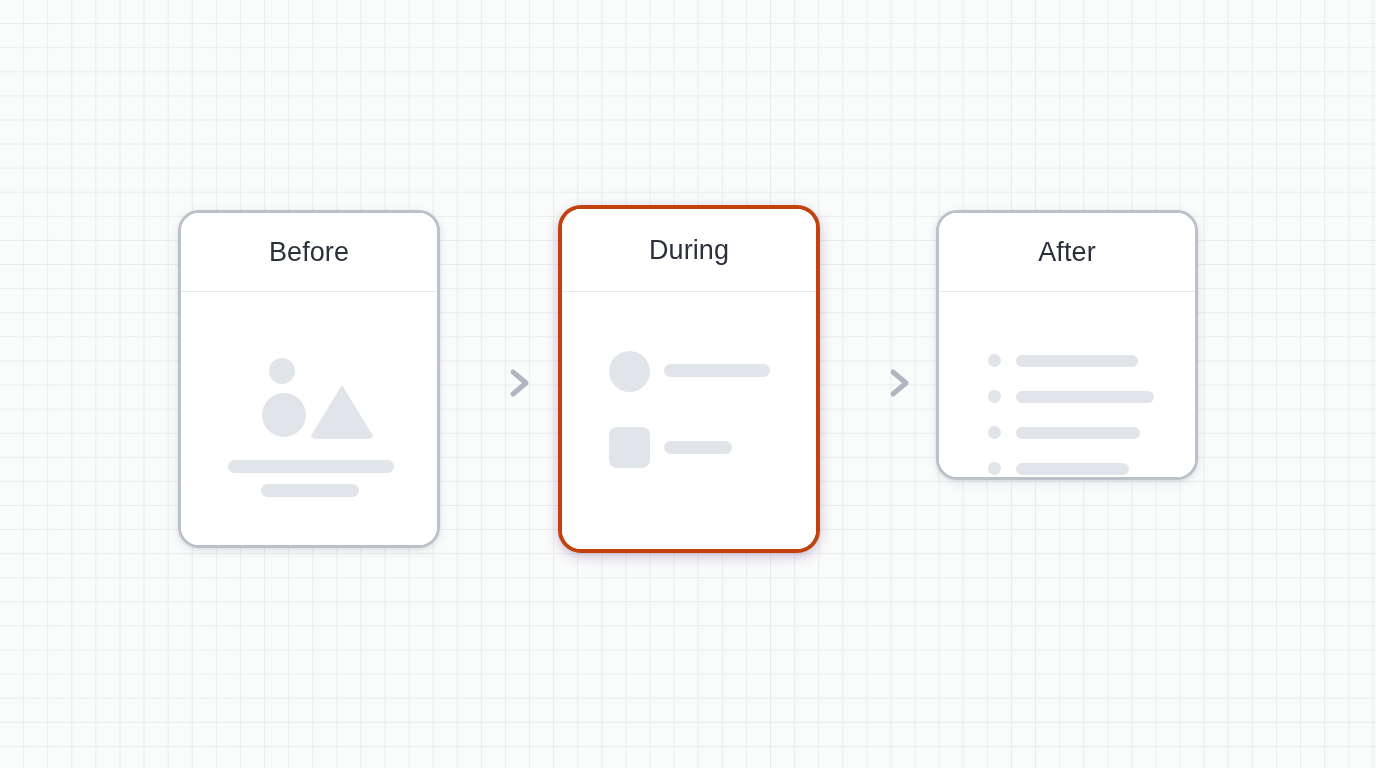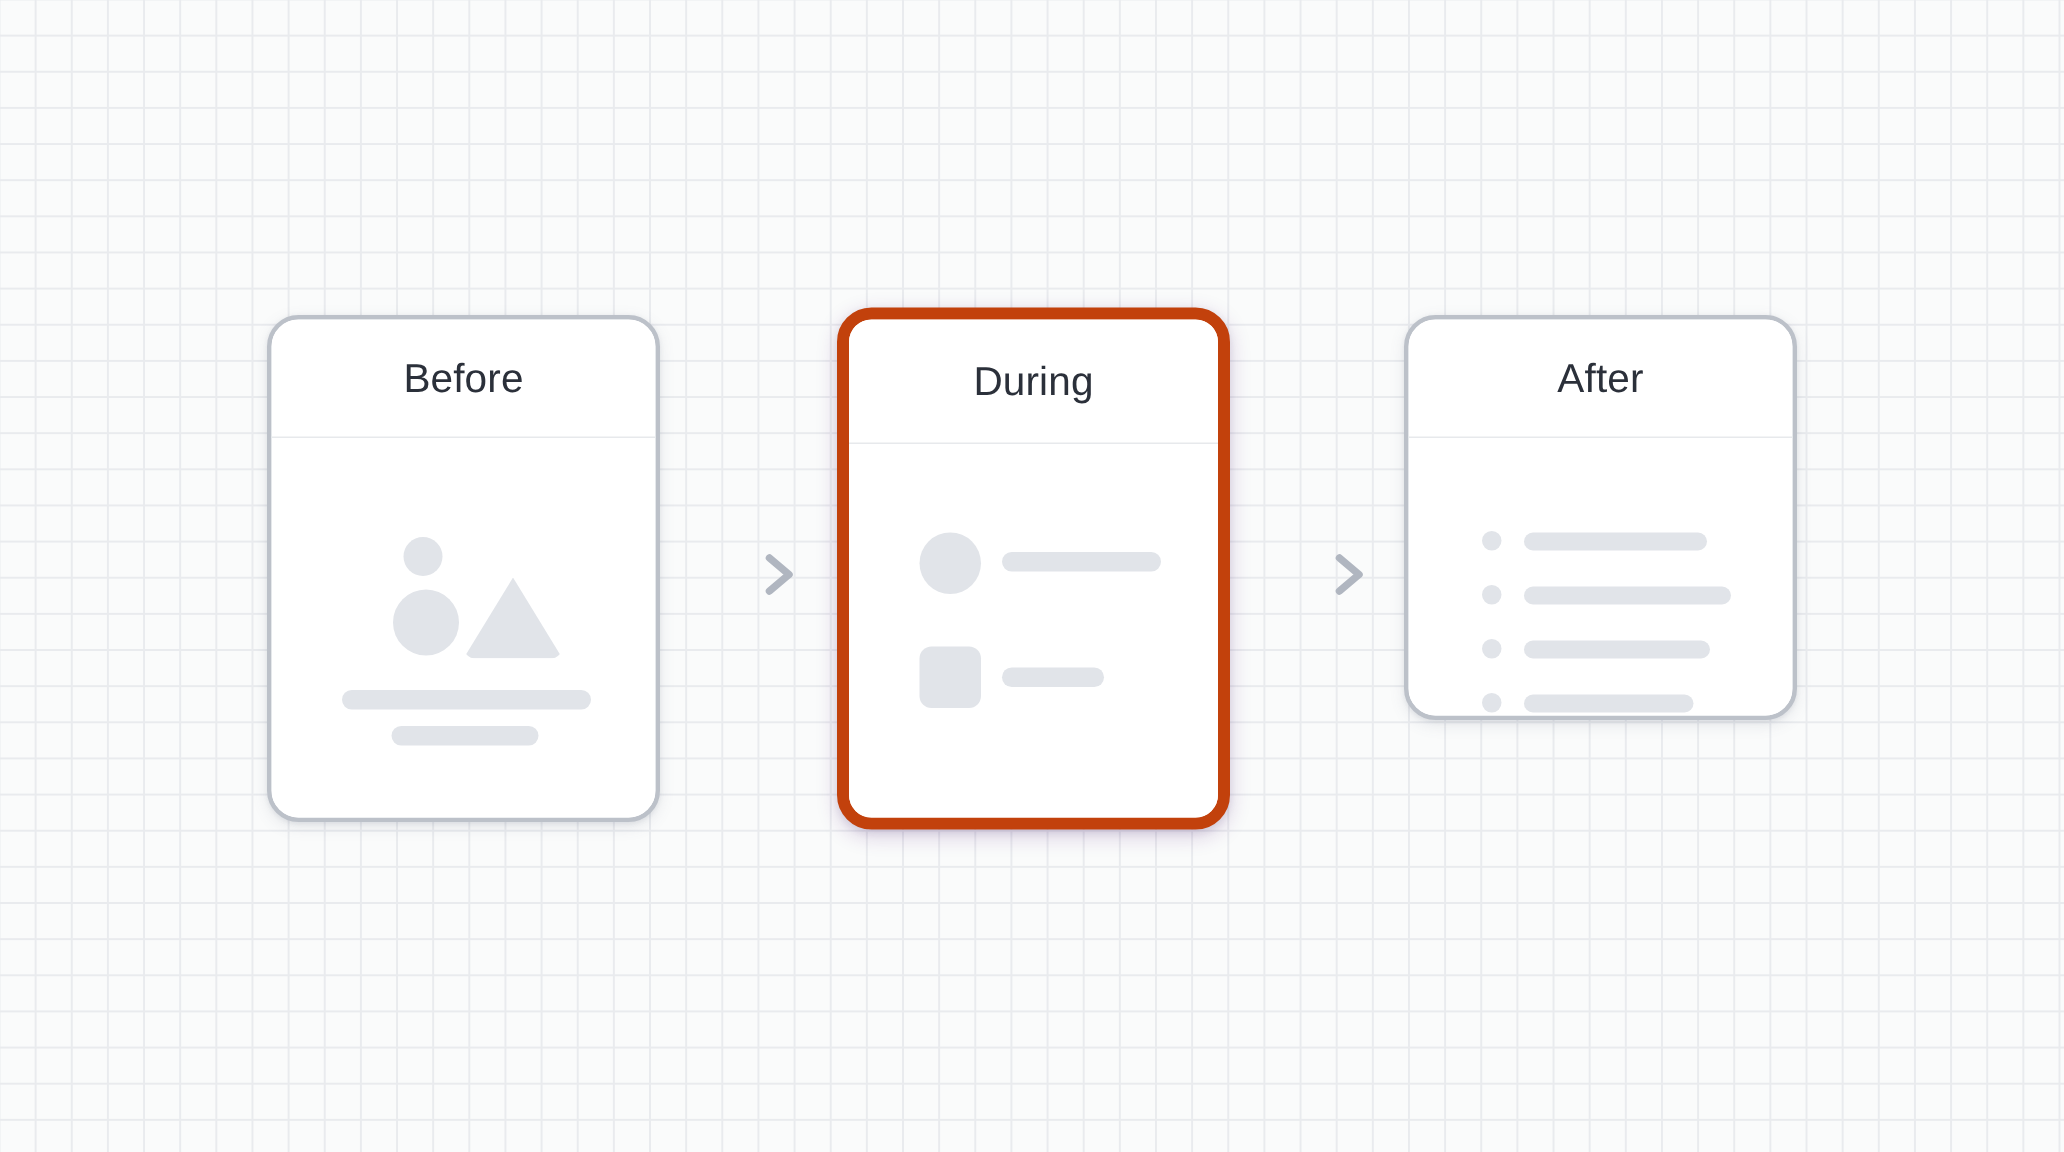--- a/index.html
+++ b/index.html
@@ -49,21 +49,21 @@
     overflow: hidden;
   }
 
   .card-before { left: 178px; top: 210px; height: 338px; }
   .card-after  { left: 936px; top: 210px; height: 270px; }
 
   .card-during {
     left: 558px;
     top: 205px;
     height: 348px;
-    border: 8px solid #c2410c;
+    border: 4px solid #c2410c;
     border-radius: 23px;
     box-shadow: 0 4px 14px rgba(80, 20, 120, 0.20),
                 0 2px 5px rgba(90, 100, 120, 0.12);
   }
 
   .card-header {
     height: 79px;
     display: flex;
     align-items: center;
     justify-content: center;

